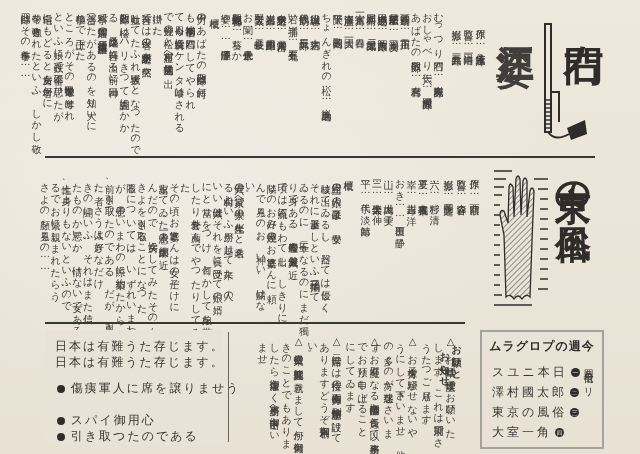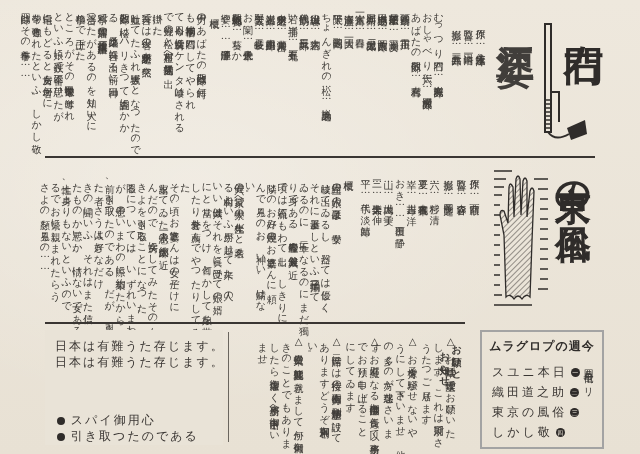--- a/index.html
+++ b/index.html
@@ -198,35 +198,36 @@
     <div class="vcol small " style="left: 60px; top: 176px; height: 140px;">土性、身よりもないといふので</div>
     <div class="vcol small " style="left: 49.2px; top: 176px; height: 140px;">るでお繁に親しまれたらう。</div>
     <div class="vcol small " style="left: 38.4px; top: 176px; height: 140px;">さよの顔を見るの……</div>
   </div>
 
 <div class="hr" style="left:45px;top:322px;width:420px;"></div>
 
 <div class="notice-box">
   <div class="line" style="top:8px;">日本は有難うた存じます。</div>
   <div class="line" style="top:24px;">日本は有難うた存じます。</div>
+  <div class="line" style="top:50px;"><span class="dot"></span> <span>傷痍軍人に席を譲りませう</span></div>
   <div class="line" style="top:82px;"><span class="dot"></span> <span>スパイ御用心</span></div>
   <div class="line" style="top:98px;"><span class="dot"></span> <span>引き取つたのである</span></div>
 </div>
 <div class="vr" style="left:228px;top:332px;height:110px;"></div>
 
 <div class="vcol small bold" style="left:450px;top:338px;height:100px;">お願ひと</div>
 <div class="vcol small bold" style="left:438px;top:345px;height:100px;">お知らせ</div>
 <div id="notices">
     <div class="vcol small " style="left: 420px; top: 336px; height: 108px; white-space: normal; width: 36px;">△お煙草は喫煙室でお願ひいたします。これは規則でさうたつご居ります。</div>
     <div class="vcol small " style="left: 382px; top: 336px; height: 108px; white-space: normal; width: 36px;">△お子様方を騒がせないやうにして下さいませ。他の多くの方が迷惑なさいます。</div>
     <div class="vcol small " style="left: 344px; top: 336px; height: 108px; white-space: normal; width: 36px;">△お邪魔になる御携帶品は責任を以て事務所でお預り申し上げることにしてゐます。</div>
     <div class="vcol small " style="left: 306px; top: 336px; height: 108px; white-space: normal; width: 36px;">△二階席には接待の右兩方側に特別休憩室が設けてありますどうぞ御利用下さい。</div>
     <div class="vcol small " style="left: 268px; top: 336px; height: 108px; white-space: normal; width: 36px;">△從業員の態度其他に就きまして何か御氣付きのことでもありましたら御遠慮なく事務所へ御申出下さいませ。</div>
   </div>
 
 <div class="nowbox">
   <div class="hdr">ムラグロプの週今</div>
   <div class="row" style="top:32px;"><span>スユニ本日</span><span class="dot">一</span></div>
-  <div class="row" style="top:52px;"><span>織田道之助</span><span class="dot">二</span></div>
+  <div class="row" style="top:52px;"><span>澤村國太郎</span><span class="dot">二</span></div>
   <div class="row" style="top:72px;"><span>東京の風俗</span><span class="dot">三</span></div>
-  <div class="row" style="top:92px;"><span>しかし敬</span><span class="dot">四</span></div>
+  <div class="row" style="top:92px;"><span>大室一角</span><span class="dot">四</span></div>
   <div class="date">四月十七日ヨリ</div>
 </div>
 
 </body></html>

